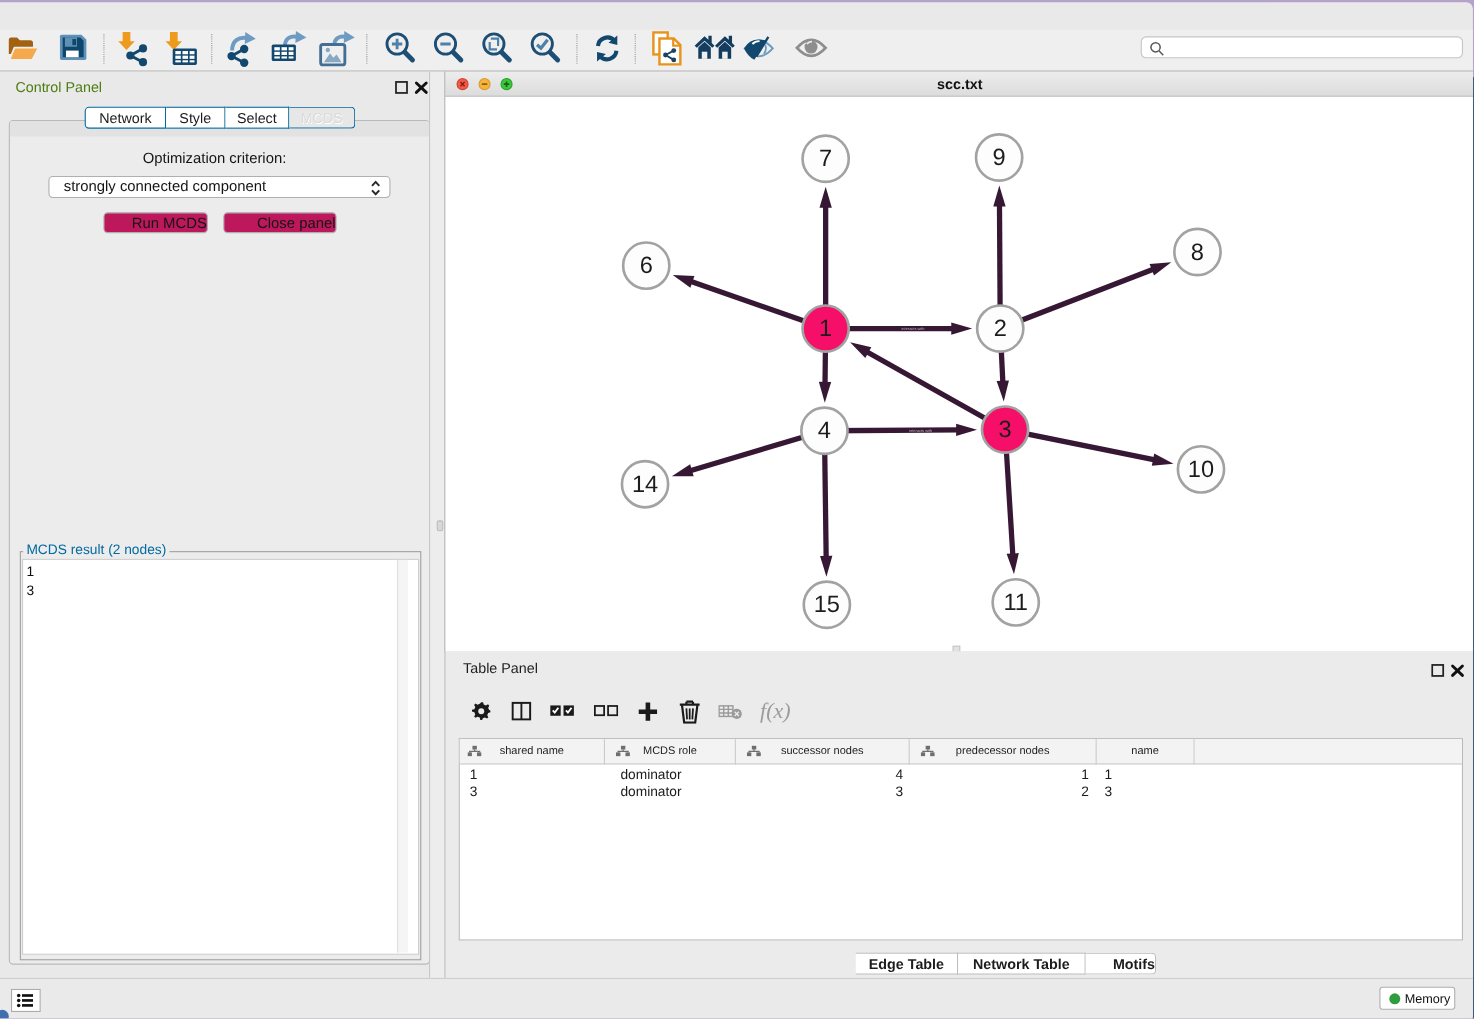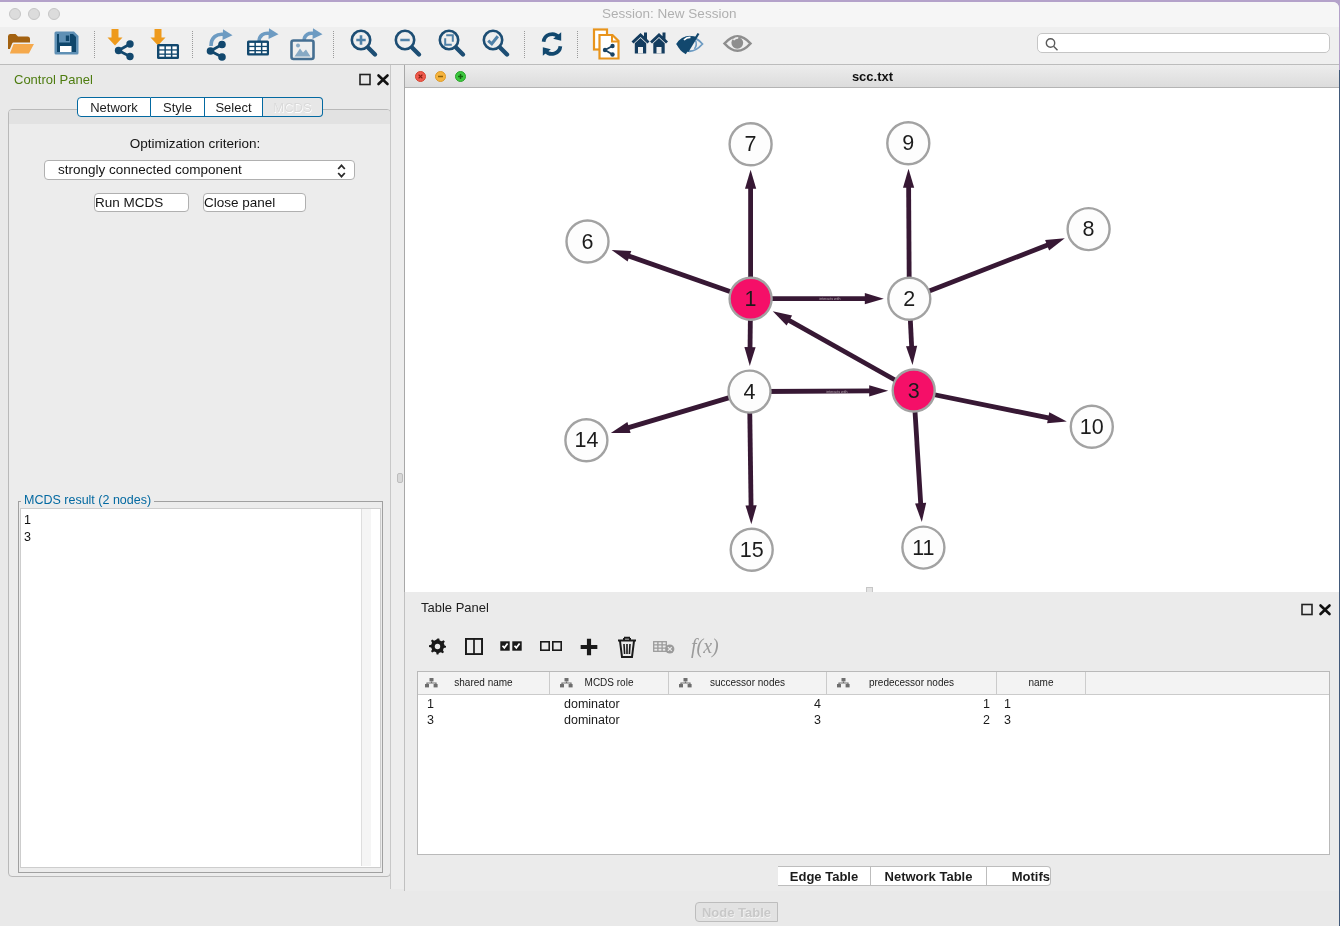--- a/index.html
+++ b/index.html
@@ -18,21 +18,21 @@
 #search { position:absolute; left:1037px; top:5.5px; width:293px; height:20px; background:#fff; border:1px solid #c5c5c5; border-radius:5px; }
 
 #cpanel { position:absolute; left:0; top:61px; width:390px; height:826px; background:#e9e9e9; }
 #cptitle { position:absolute; left:14px; top:9px; font-size:13px; color:#4d7c0f; }
 .hicons { position:absolute; top:10px; }
 #cpbox { position:absolute; left:8px; top:46px; width:383px; height:768px; border:1px solid #b9b9b9; border-radius:4px; background:#ececec; }
 #cpboxtop { position:absolute; left:9px; top:47px; width:381px; height:14px; background:#e2e2e2; border-radius:3px 3px 0 0; }
 .tab { position:absolute; top:34px; height:20px; background:#fff; border:1px solid #0369a1; font-size:13px; color:#1d1d1d; text-align:center; line-height:19px; }
 #optlabel { position:absolute; left:0; top:73px; width:390px; text-align:center; font-size:13.5px; color:#141414; }
 #optselect { position:absolute; left:44px; top:97px; width:311px; height:20px; background:#fff; border:1px solid #b0b0b0; border-radius:4px; font-size:13.5px; color:#141414; line-height:18px; padding-left:13px; }
-.cbtn { position:absolute; top:130px; height:19px; background:#ffffff; border:1px solid #b0b0b0; border-radius:4px; font-size:13.5px; color:#141414; text-align:left; line-height:17px; }
+.cbtn { position:absolute; top:130px; height:19px; background:#be185d; border:1px solid #b0b0b0; border-radius:4px; font-size:13.5px; color:#141414; text-align:right; line-height:17px; }
 #fieldset { position:absolute; left:18px; top:438px; width:365px; height:372px; border:1px solid #a0a0a0; }
 #fslegend { position:absolute; left:21px; top:430px; background:#ececec; padding:0 3px; font-size:12.5px; color:#0369a1; }
 #fstext { position:absolute; left:19.5px; top:444.5px; width:361.5px; height:360px; background:#fff; border:1px solid #cdcdcd; font-size:12.5px; color:#111; padding:3px 0 0 3.5px; line-height:17.2px; }
 #fsscroll { position:absolute; left:361px; top:446px; width:10px; height:357px; background:#f5f5f5; border-left:1px solid #dedede; }
 
 #vsplit { position:absolute; left:390px; top:61px; width:14px; height:826px; background:#ededed; border-left:1px solid #c8c8c8; }
 #vhandle { position:absolute; left:397px; top:471px; width:6px; height:10px; background:#d8d8d8; border:1px solid #bdbdbd; border-radius:2px; }
 
 #netwin { position:absolute; left:404px; top:62px; width:936px; height:530px; border-left:1px solid #a8a8a8; border-top:1px solid #a8a8a8; }
 #nettitle { position:absolute; left:0; top:0; width:100%; height:23px; background:linear-gradient(180deg,#ededed,#dcdcdc); border-bottom:1px solid #b4b4b4; }
@@ -52,26 +52,20 @@
 
 #statusbar { position:absolute; left:0; top:887px; width:100%; height:35px; background:#eaeaea; border-top:1px solid #cdcdcd; }
 #listbtn { position:absolute; left:10px; top:9px; width:27px; height:21px; background:#fff; border:1px solid #ababab; }
 #membtn { position:absolute; left:1254px; top:7px; width:69px; height:21px; background:#fff; border:1px solid #b0b0b0; border-radius:3px; font-size:11.5px; color:#111; }
 </style>
 </head>
 <body>
 <div id="redge"></div>
 <div id="app">
 
-<div id="titlebar">
-  <div class="tl" style="left:9px"></div>
-  <div class="tl" style="left:28px"></div>
-  <div class="tl" style="left:48px"></div>
-  <div id="ttext">Session: New Session</div>
-</div>
 
 <div id="toolbar">
   <svg class="tbi" style="left:7px" width="36" height="30" viewBox="0 0 36 30">
     <path d="M1 8.5 Q1 6 3 6 L8.5 6 L11 8.5 L20.5 8.5 Q23 8.5 23 11 L23 21 L1 21 Z" fill="#a36211"></path>
     <path d="M6.1 15.3 L28.2 15.3 L22.3 26.4 L1.6 26.4 Z" fill="#f5a94c" stroke="#efefef" stroke-width="1.6" stroke-linejoin="round"></path>
   </svg>
   <svg class="tbi" style="left:52px" width="30" height="30" viewBox="0 0 30 30">
     <path d="M2.5 5 Q2.5 3.5 4 3.5 L22 3.5 L26.5 8 L26.5 25 Q26.5 26.5 25 26.5 L4 26.5 Q2.5 26.5 2.5 25 Z" fill="#5f90b5"></path>
     <path d="M5 6 L21 6 L24 9 L24 24 L5 24 Z" fill="#0f466b"></path>
     <rect x="7" y="6" width="11" height="8.5" fill="#5f90b5"></rect>
@@ -404,14 +398,28 @@
     <div class="trow" style="left:251px; top:40.5px; width:152px; text-align:right;">3</div>
     <div class="trow" style="left:409px; top:40.5px; width:163px; text-align:right;">2</div>
     <div class="trow" style="left:586px; top:40.5px;">3</div>
   </div>
   <div class="btab" style="left:290px; width:83px; border-radius:4px 0 0 4px; background:#e2e2e2; color:#c8c8c8; text-shadow:0.5px 0.5px 0 #f5f5f5;margin-top:36px;">Node Table</div>
   <div class="btab" style="left:373px; width:93px; border-left:none;">Edge Table</div>
   <div class="btab" style="left:466px; width:116px; border-left:none;">Network Table</div>
   <div class="btab" style="left:582px; width:64px; border-left:none; border-radius:0 4px 4px 0;text-align:right;">Motifs</div>
 </div>
 
+<div id="statusbar">
+  <div id="listbtn">
+    <svg width="25" height="19" viewBox="0 0 25 19">
+      <circle cx="6" cy="5" r="1.6" fill="#111"></circle>
+          <circle cx="6" cy="9.5" r="1.6" fill="#111"></circle>
+          <circle cx="6" cy="14" r="1.6" fill="#111"></circle>
+      <rect x="9" y="3.8" width="10" height="2.4" fill="#111"></rect>
+          <rect x="9" y="8.3" width="10" height="2.4" fill="#111"></rect>
+          <rect x="9" y="12.8" width="10" height="2.4" fill="#111"></rect>
+    </svg>
+  </div>
+  <div id="membtn"><span style="display:inline-block;width:10px;height:10px;border-radius:50%;background:#2e9e3c;margin:5px 4px 0 8px;"></span><span style="position:relative;top:-1px;">Memory</span></div>
+  <div style="position:absolute;left:-4px;top:28px;width:12px;height:12px;border-radius:50%;background:#3f6fae;"></div>
+</div>
 
 </div>
 
 </body></html>

